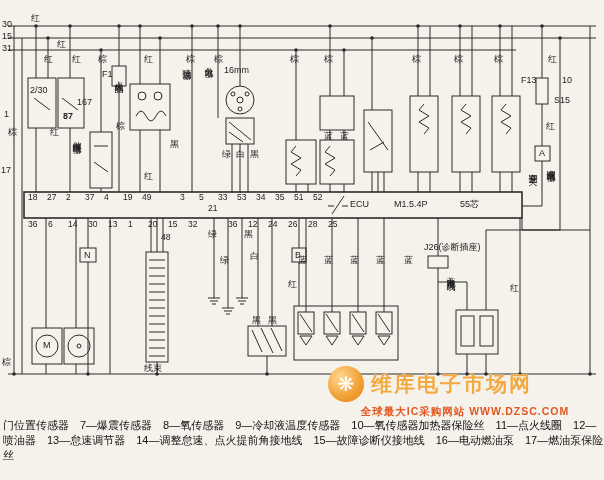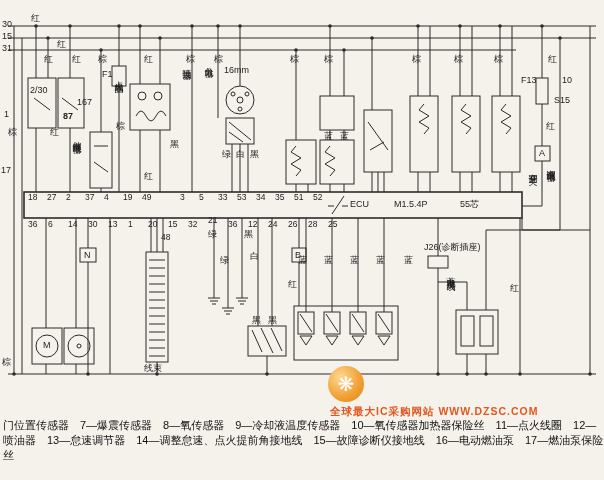--- a/index.html
+++ b/index.html
@@ -14,21 +14,21 @@
   
   .wm{position:absolute;left:328px;top:366px;width:272px;pointer-events:none;}
   .wm-row{display:flex;align-items:center;gap:7px;}
   .wm-logo{width:36px;height:36px;border-radius:50%;flex:0 0 36px;
            background:radial-gradient(circle at 35% 32%,#ffd894,#f2a338 55%,#df8116);
            color:#fff;display:flex;align-items:center;justify-content:center;
            font-size:20px;font-weight:bold;}
   .wm-brand{font-size:21px;font-weight:bold;letter-spacing:2px;color:#f2a93f;
             text-shadow:0 0 1px rgba(255,255,255,.8);}
   .wm-tag{font-size:10.5px;font-weight:bold;letter-spacing:1px;color:#e2571f;
-          margin-top:3px;margin-left:2px;}
+          margin-top:3px;margin-left:2px;text-align:center;}
   
   .legend{position:absolute;left:3px;top:418px;width:598px;font-size:11px;
           line-height:15px;color:#111;}
   .legend div{white-space:nowrap;}
 </style>
 </head>
 <body>
 
 <div id="app">
 
@@ -331,32 +331,33 @@
       <span class="lbl pin" style="left: 313px; top: 193px;">52</span>
       <span class="lbl pin" style="left: 28px; top: 220px;">36</span>
       <span class="lbl pin" style="left: 48px; top: 220px;">6</span>
       <span class="lbl pin" style="left: 68px; top: 220px;">14</span>
       <span class="lbl pin" style="left: 88px; top: 220px;">30</span>
       <span class="lbl pin" style="left: 108px; top: 220px;">13</span>
       <span class="lbl pin" style="left: 128px; top: 220px;">1</span>
       <span class="lbl pin" style="left: 148px; top: 220px;">20</span>
       <span class="lbl pin" style="left: 168px; top: 220px;">15</span>
       <span class="lbl pin" style="left: 188px; top: 220px;">32</span>
-      <span class="lbl pin" style="left: 208px; top: 216px; text-align: center;">21</span>
+      <span class="lbl pin" style="left: 208px; top: 204px; text-align: center;">21</span>
       <span class="lbl pin" style="left: 228px; top: 220px;">36</span>
       <span class="lbl pin" style="left: 248px; top: 220px;">12</span>
       <span class="lbl pin" style="left: 268px; top: 220px;">24</span>
       <span class="lbl pin" style="left: 288px; top: 220px;">26</span>
       <span class="lbl pin" style="left: 308px; top: 220px;">28</span>
       <span class="lbl pin" style="left: 328px; top: 220px;">25</span>
     </div>
 
   <div class="wm">
     <div class="wm-row">
       <div class="wm-logo">❋</div>
+      <div class="wm-brand">维库电子市场网</div>
     </div>
     <div class="wm-tag">全球最大IC采购网站 WWW.DZSC.COM</div>
   </div>
 
   <div class="legend">
     <div>门位置传感器　7—爆震传感器　8—氧传感器　9—冷却液温度传感器　10—氧传感器加热器保险丝　11—点火线圈　12—</div>
     <div>喷油器　13—怠速调节器　14—调整怠速、点火提前角接地线　15—故障诊断仪接地线　16—电动燃油泵　17—燃油泵保险</div>
     <div>丝</div>
   </div>
 

